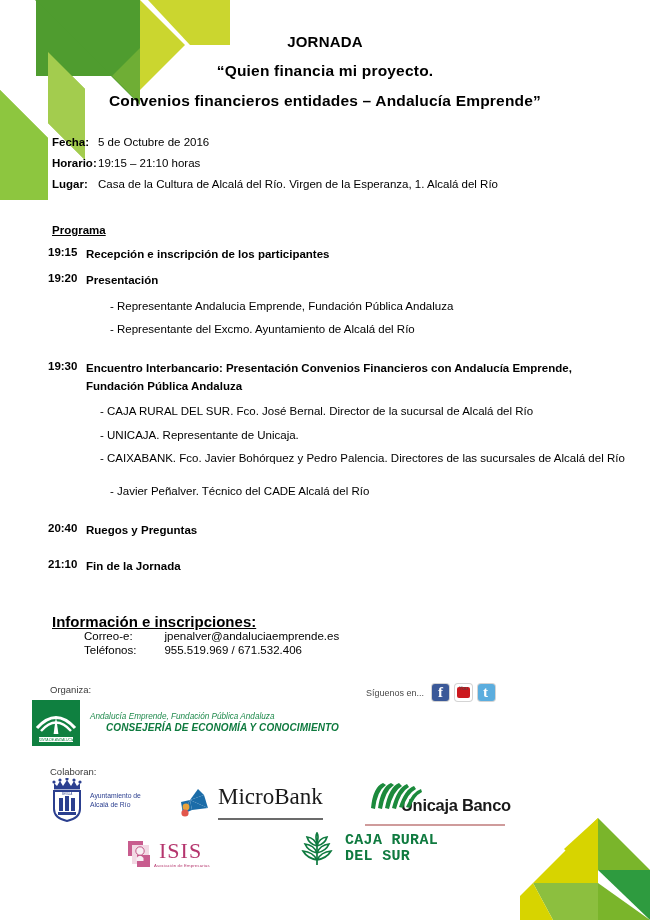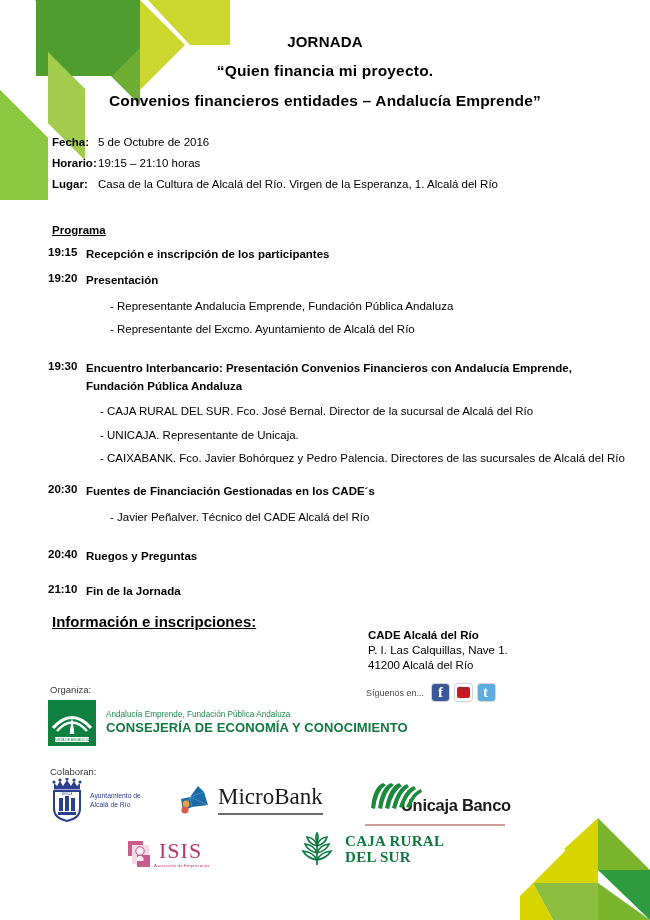--- a/index.html
+++ b/index.html
@@ -144,46 +144,48 @@
     position: absolute;
     left: 50px;
     top: 766px;
     font-size: 9.5px;
     color: #3a3a3a;
   }
 
   
   .junta-wrap {
     position: absolute;
-    left: 48px;
+    left: 32px;
     top: 700px;
     display: flex;
     align-items: center;
+    font-style: italic;
   }
   .junta-mark {
     width: 48px;
     height: 46px;
     background: #0f8040;
     position: relative;
     overflow: hidden;
     flex: 0 0 48px;
   }
   .junta-text {
     margin-left: 10px;
     line-height: 1.25;
   }
   .junta-t1 {
     font-size: 8.2px;
     color: #1f8a4c;
   }
   .junta-t2 {
-    font-size: 13px;
+    font-size: 10px;
     font-weight: bold;
     color: #0f7a3f;
     letter-spacing: .1px;
+    margin-left: 16px;
   }
 
   
   .siguenos {
     position: absolute;
     left: 366px;
     top: 684px;
     display: flex;
     align-items: center;
   }
@@ -277,21 +279,21 @@
     position: relative;
     flex: 0 0 34px;
   }
   .mb-text {
     font-family: "Liberation Serif", serif;
     font-size: 23px;
     color: #1a1a1a;
     margin-left: 6px;
     border-bottom: 2px solid #6b6b6b;
     line-height: 1.05;
-    padding-bottom: 3px;
+    padding-bottom: 9px;
   }
 
   
   .uni-wrap {
     position: absolute;
     left: 365px;
     top: 778px;
   }
   .uni-fan { width: 46px; height: 28px; position: relative; }
   .uni-text {
@@ -336,21 +338,21 @@
   
   .cr-wrap {
     position: absolute;
     left: 296px;
     top: 832px;
     display: flex;
     align-items: center;
   }
   .cr-mark { width: 42px; height: 34px; position: relative; flex: 0 0 42px; }
   .cr-text {
-    font-family: Liberation Serif, serif;
+    font-family: Liberation Mono, monospace;
     font-weight: bold;
     font-size: 15px;
     color: #0f7a3f;
     margin-left: 7px;
     line-height: 1.08;
     letter-spacing: .3px;
   }
 </style>
 </head>
 <body>
@@ -441,49 +443,52 @@
     <div class="p-item" style="width:560px;">
       <span class="p-time">19:30</span>
       <span class="p-text" style="display:block;">Encuentro Interbancario: Presentación Convenios Financieros con Andalucía Emprende, Fundación Pública Andaluza</span>
     </div>
     <div class="p-sub p-sub-tight">- CAJA RURAL DEL SUR. Fco. José Bernal. Director de la sucursal de Alcalá del Río</div>
     <div class="p-sub p-sub-tight">- UNICAJA. Representante de Unicaja.</div>
     <div class="p-sub p-sub-tight">- CAIXABANK. Fco. Javier Bohórquez y Pedro Palencia. Directores de las sucursales de Alcalá del Río</div>
 
     <div class="gap-sm"></div>
 
-    <div class="p-item">
-      <span class="p-time">20:30</span>
-      <span class="p-text">Fuentes de Financiación Gestionadas en los CADE´s</span>
-    </div>
     <div class="p-sub">- Javier Peñalver. Técnico del CADE Alcalá del Río</div>
 
     <div class="gap-md"></div>
 
     <div class="p-item">
       <span class="p-time">20:40</span>
       <span class="p-text">Ruegos y Preguntas</span>
     </div>
 
     <div class="gap-sm"></div>
 
     <div class="p-item">
       <span class="p-time">21:10</span>
       <span class="p-text">Fin de la Jornada</span>
     </div>
   </div>
 
   <div class="info-heading">Información e inscripciones:</div>
 
-
-  <div class="cade-block">
-    <div class="cade-name">CADE Alcalá del Río</div>
-    <div>P. I. Las Calquillas, Nave 1.</div>
-    <div>41200 Alcalá del Río</div>
-  </div>
+  <table class="info-table">
+    <tbody>
+        <tr>
+      <td class="info-key">Correo-e:</td>
+      <td class="info-val">jpenalver@andaluciaemprende.es</td>
+    </tr>
+    <tr>
+      <td class="info-key">Teléfonos:</td>
+      <td class="info-val">955.519.969 / 671.532.406</td>
+    </tr>
+  </tbody>
+    </table>
+
 
   <div class="siguenos">
     <span class="siguenos-label">Síguenos en...</span>
     <span class="soc soc-fb"></span>
     <span class="soc soc-yt"></span>
     <span class="soc soc-tw"></span>
   </div>
 
   <div class="lbl-organiza">Organiza:</div>
 

